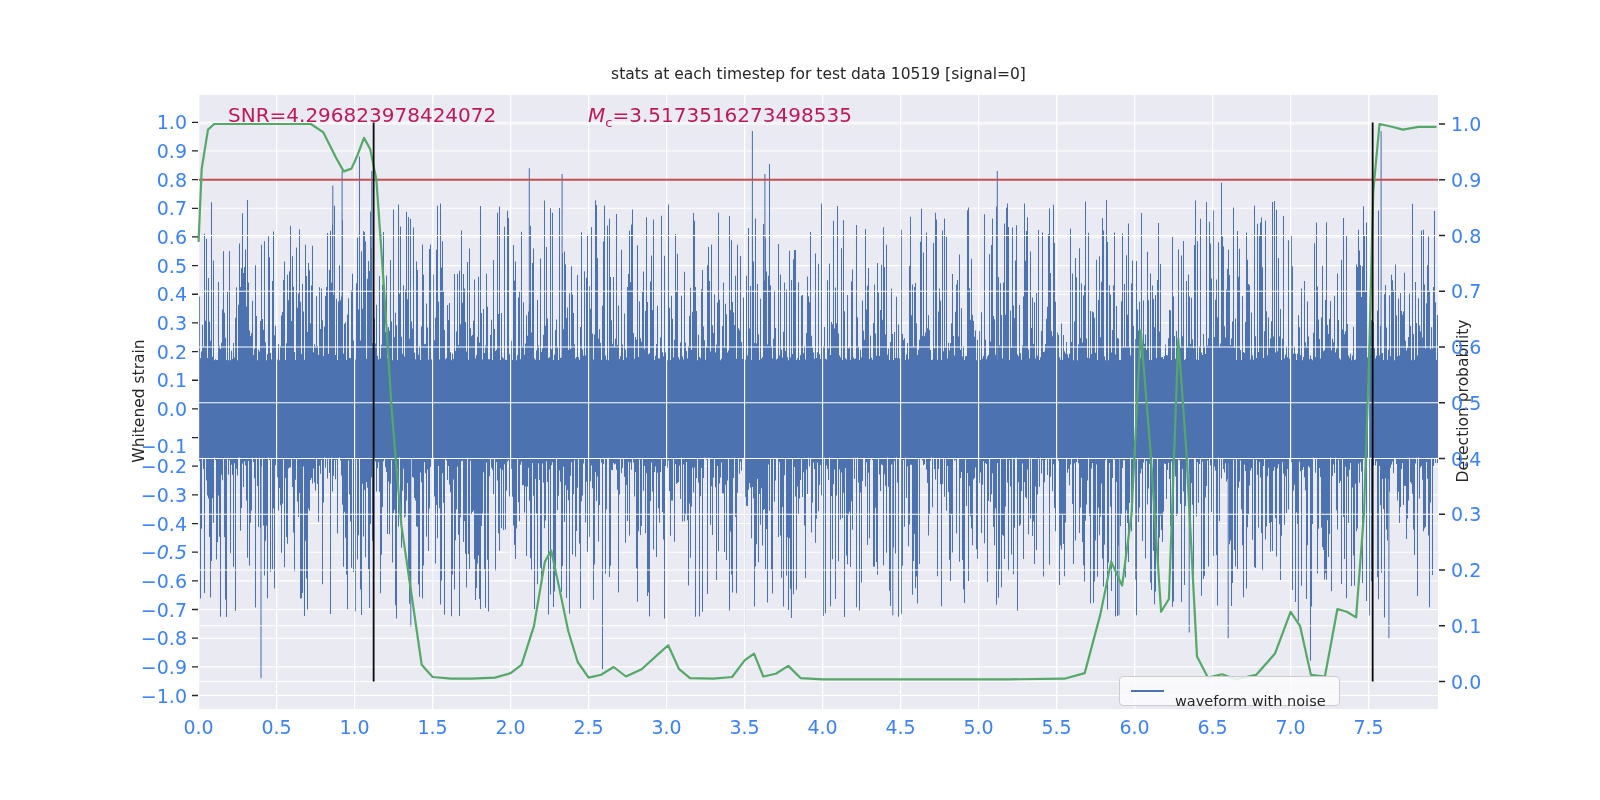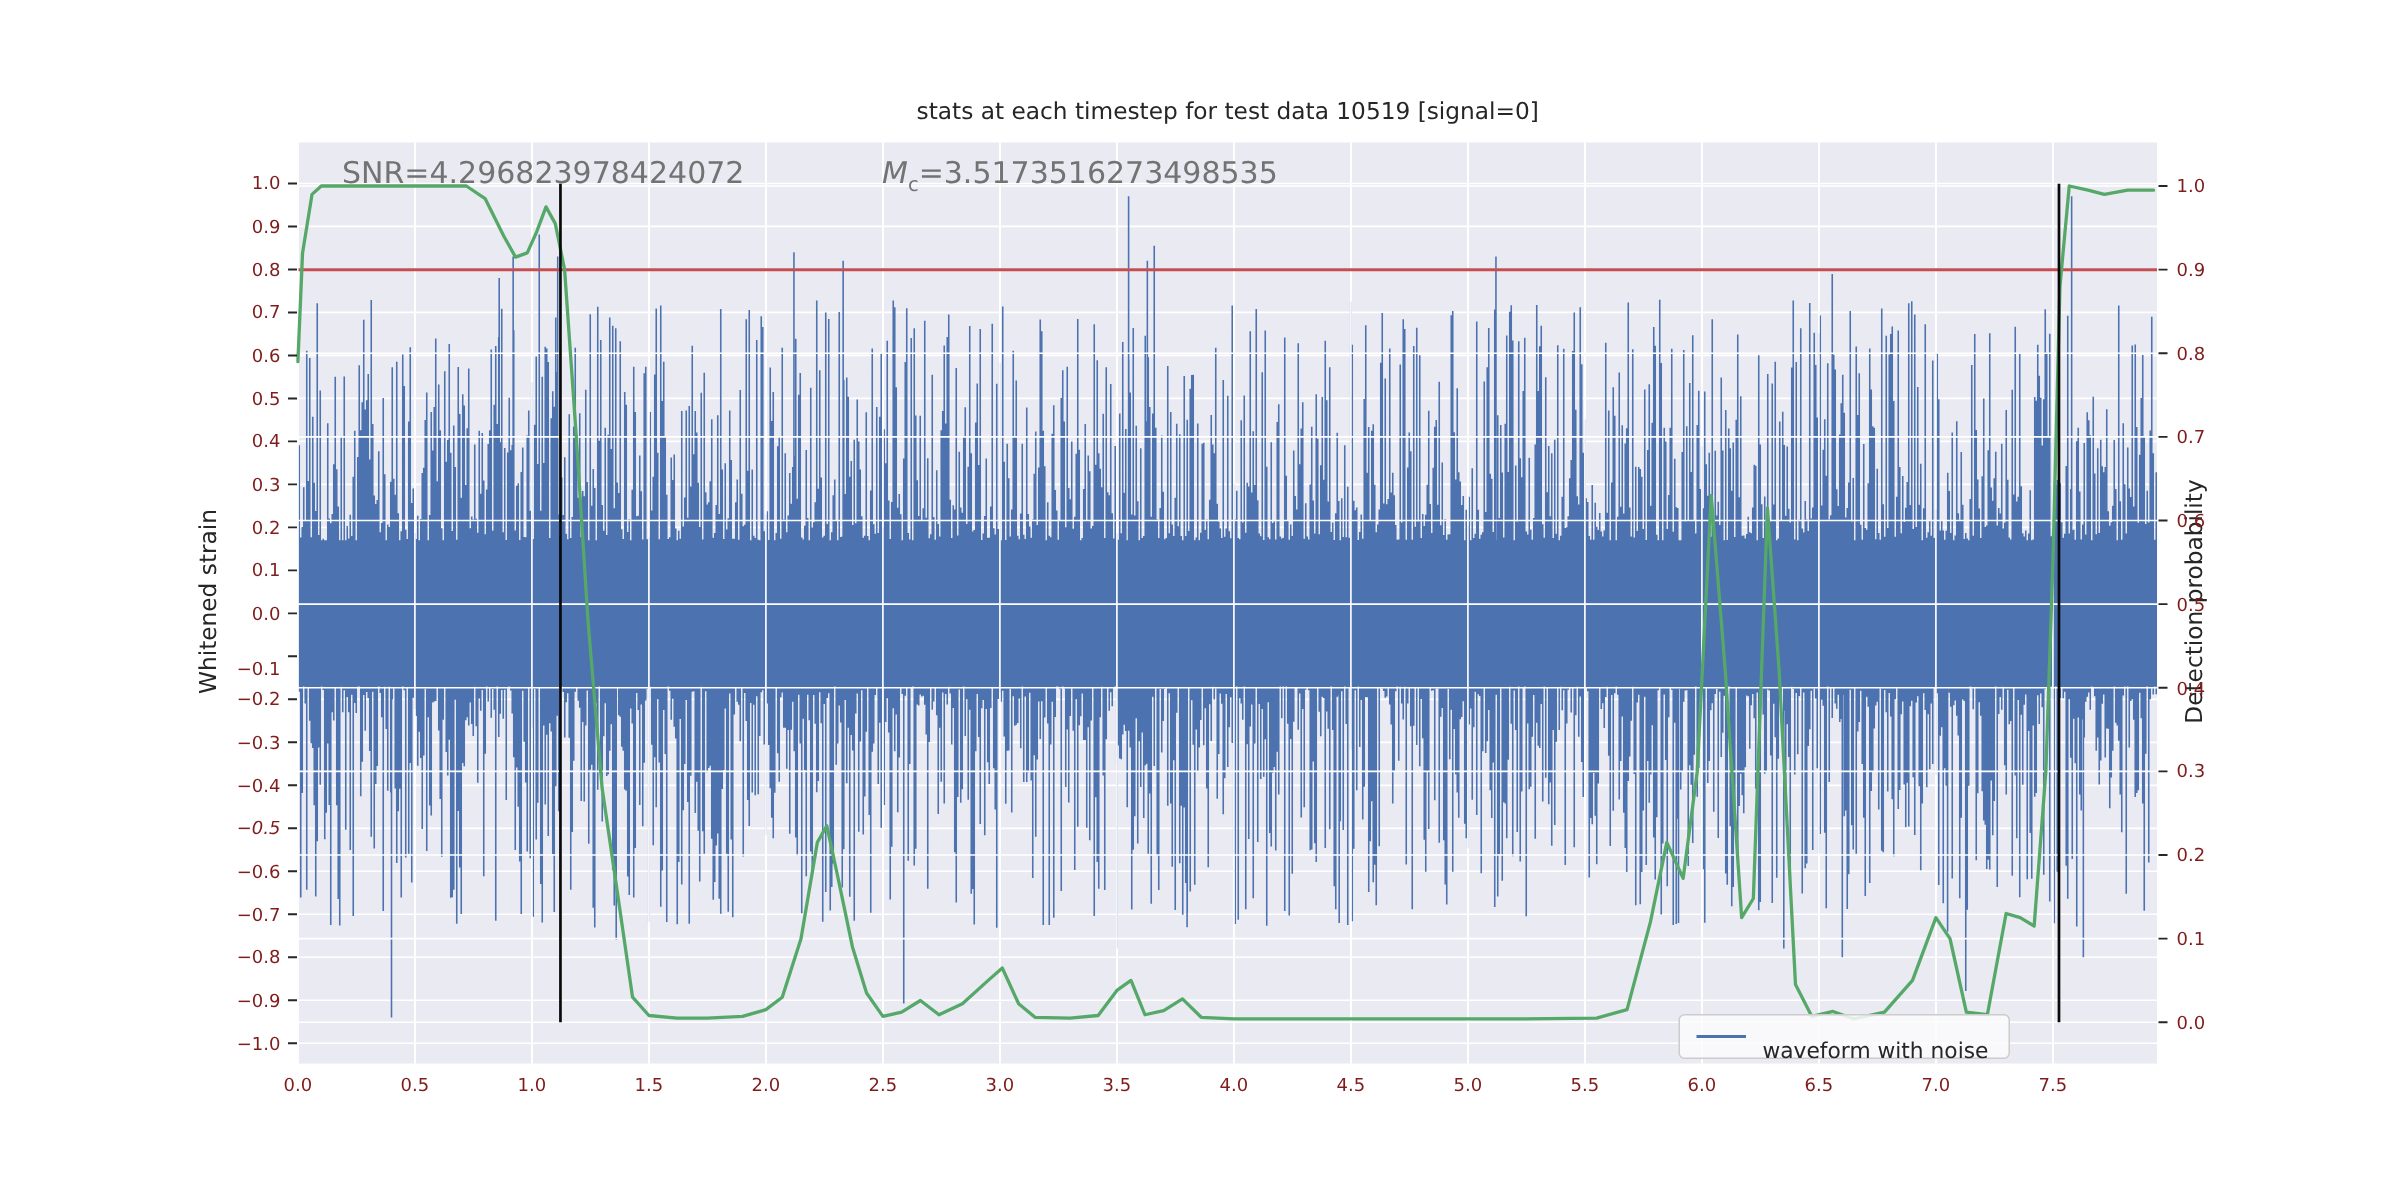--- a/index.html
+++ b/index.html
@@ -1,28 +1,28 @@
 <!DOCTYPE html>
 <html><head>
 <meta charset="utf-8">
 <style>
   html,body{margin:0;padding:0;background:#ffffff;}
   .fig{position:relative;width:1600px;height:800px;background:#ffffff;
        font-family:"DejaVu Sans","Liberation Sans",sans-serif;color:#262626;overflow:hidden;}
   svg#plot{position:absolute;left:0;top:0;}
   .title{position:absolute;left:199px;top:65px;width:1239px;text-align:center;
          font-size:15.5px;color:#262626;}
-  .ann{position:absolute;top:103px;font-size:20px;color:#737373;white-space:nowrap;}
+  .ann{position:absolute;top:103px;font-size:20px;color:#be185d;white-space:nowrap;}
   .ann .mvar{font-style:italic;}
   .ann sub{font-size:13px;}
   .xlabel{position:absolute;left:199px;top:738px;width:1239px;text-align:center;font-size:15.5px;}
   .ylabel{position:absolute;font-size:15.5px;white-space:nowrap;}
   .ylabel.left{left:139px;top:401px;transform:translate(-50%,-50%) rotate(-90deg);}
   .ylabel.right{left:1463px;top:401px;transform:translate(-50%,-50%) rotate(-90deg);}
-  .tick{position:absolute;font-size:12px;color:#7f1d1d;white-space:nowrap;}
+  .tick{position:absolute;font-size:19px;color:#3b82f6;white-space:nowrap;}
   .xtick{transform:translateX(-50%);top:716px;}
   .ltick{text-align:right;width:52px;transform:translateY(-50%);}
   .rtick{text-align:left;transform:translateY(-50%);}
   .legend{position:absolute;left:1119px;top:676px;height:30px;display:flex;align-items:center;
           gap:11px;padding:0 13px 0 11px;background:rgba(252,252,253,0.85);
           border:1px solid #cccccc;border-radius:4px;box-sizing:border-box;}
   .legend .sample{display:inline-block;width:33px;height:0;border-top:2.2px solid #4c72b0;}
   .legend .lab{font-size:14.5px;color:#262626;margin-top:20px;}
 </style>
 </head>

